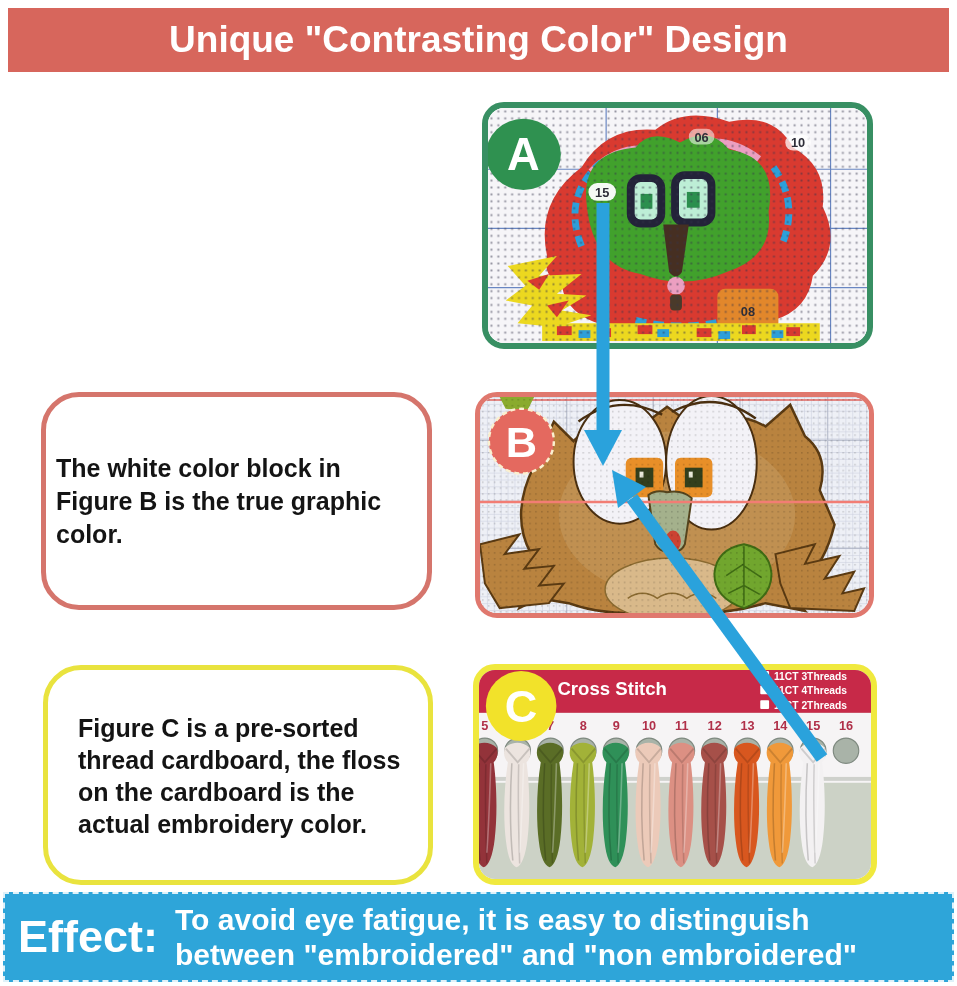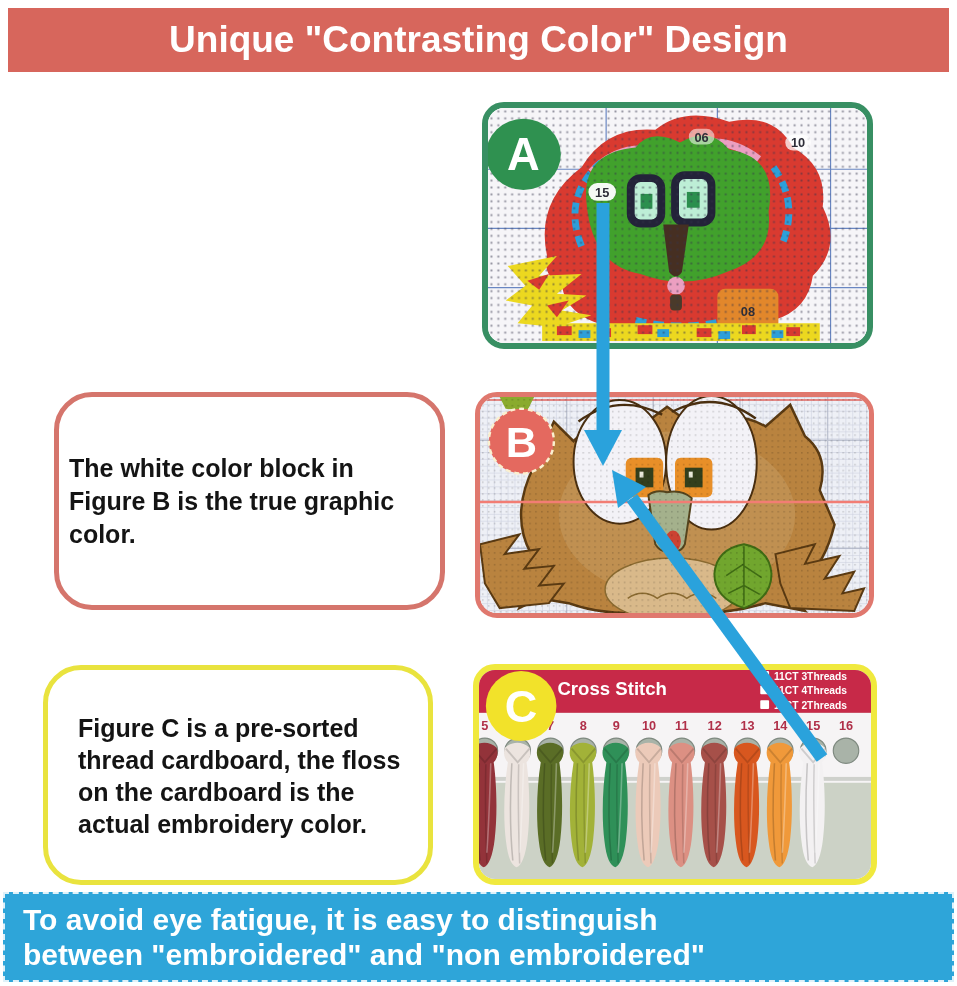--- a/index.html
+++ b/index.html
@@ -6,38 +6,38 @@
   .stage{position:relative;width:957px;height:986px;background:#ffffff;overflow:hidden;
          font-family:"Liberation Sans",sans-serif;}
   
   .hdr{position:absolute;left:8px;top:8px;width:941px;height:64px;background:#d7665c;
        display:flex;align-items:center;justify-content:center;}
   .hdr span{color:#fff;font-size:37px;font-weight:bold;letter-spacing:0px;white-space:nowrap;}
   
   .note{position:absolute;background:#fff;border-style:solid;border-width:5px;border-radius:38px;
         box-sizing:border-box;color:#141414;font-weight:bold;font-size:25px;line-height:32px;}
   .noteA{left:45px;top:106px;width:388px;height:238px;border-color:#3c9169;padding:44px 24px 0 33px;}
-  .noteB{left:54px;top:392px;width:391px;height:218px;border-color:#d5756c;display:flex;align-items:center;
+  .noteB{left:41px;top:392px;width:391px;height:218px;border-color:#d5756c;display:flex;align-items:center;
          padding:0 6px 0 10px;line-height:33px;}
   .noteC{left:43px;top:665px;width:390px;height:220px;border-color:#e9e33e;padding:42px 24px 0 30px;}
   
   .fig{position:absolute;box-sizing:border-box;border-style:solid;border-radius:22px;overflow:hidden;background:#fff;}
   .figA{left:482px;top:102px;width:391px;height:247px;border-width:6px;border-color:#388f63;}
   .figB{left:475px;top:392px;width:399px;height:226px;border-width:5px;border-color:#e0786e;}
   .figC{left:473px;top:664px;width:404px;height:221px;border-width:6px;border-color:#f0e93e;}
   .fig svg{display:block;width:100%;height:100%;}
   svg text{font-family:"Liberation Sans",sans-serif;font-weight:bold;}
   
   .arrows{position:absolute;left:0;top:0;width:957px;height:986px;pointer-events:none;}
   
   .effect{position:absolute;left:3px;top:892px;width:951px;height:90px;background:#2ea5d9;
           box-sizing:border-box;border:2px dashed rgba(255,255,255,0.85);
           display:flex;align-items:center;padding-left:13px;}
   .effect .big{color:#fff;font-size:45px;font-weight:bold;white-space:nowrap;}
-  .effect .lines{margin-left:5px;color:#fff;font-size:30px;font-weight:bold;line-height:35px;white-space:nowrap;}
+  .effect .lines{margin-left:17px;color:#fff;font-size:30px;font-weight:bold;line-height:35px;white-space:nowrap;}
 </style>
 </head>
 <body>
 
 <div class="stage">
 
   <div class="hdr">
     <span>Unique "Contrasting Color" Design</span>
   </div>
 
@@ -295,19 +295,20 @@
       <line x1="603" y1="203" x2="603" y2="433" stroke="#2aa2dc" stroke-width="13"></line>
       <polygon points="584,430 622,430 603,466" fill="#2aa2dc"></polygon>
     </g>
     <g>
       <line x1="822" y1="758" x2="632" y2="498" stroke="#2aa2dc" stroke-width="13"></line>
       <polygon points="612,470 646,487 618,508" fill="#2aa2dc"></polygon>
     </g>
   </svg>
 
   <div class="effect">
+    <span class="big">Effect:</span>
     <span class="lines">
       <span>To avoid eye fatigue, it is easy to distinguish</span><br>
       <span>between "embroidered" and "non embroidered"</span>
     </span>
   </div>
 
 </div>
 
 </body></html>

